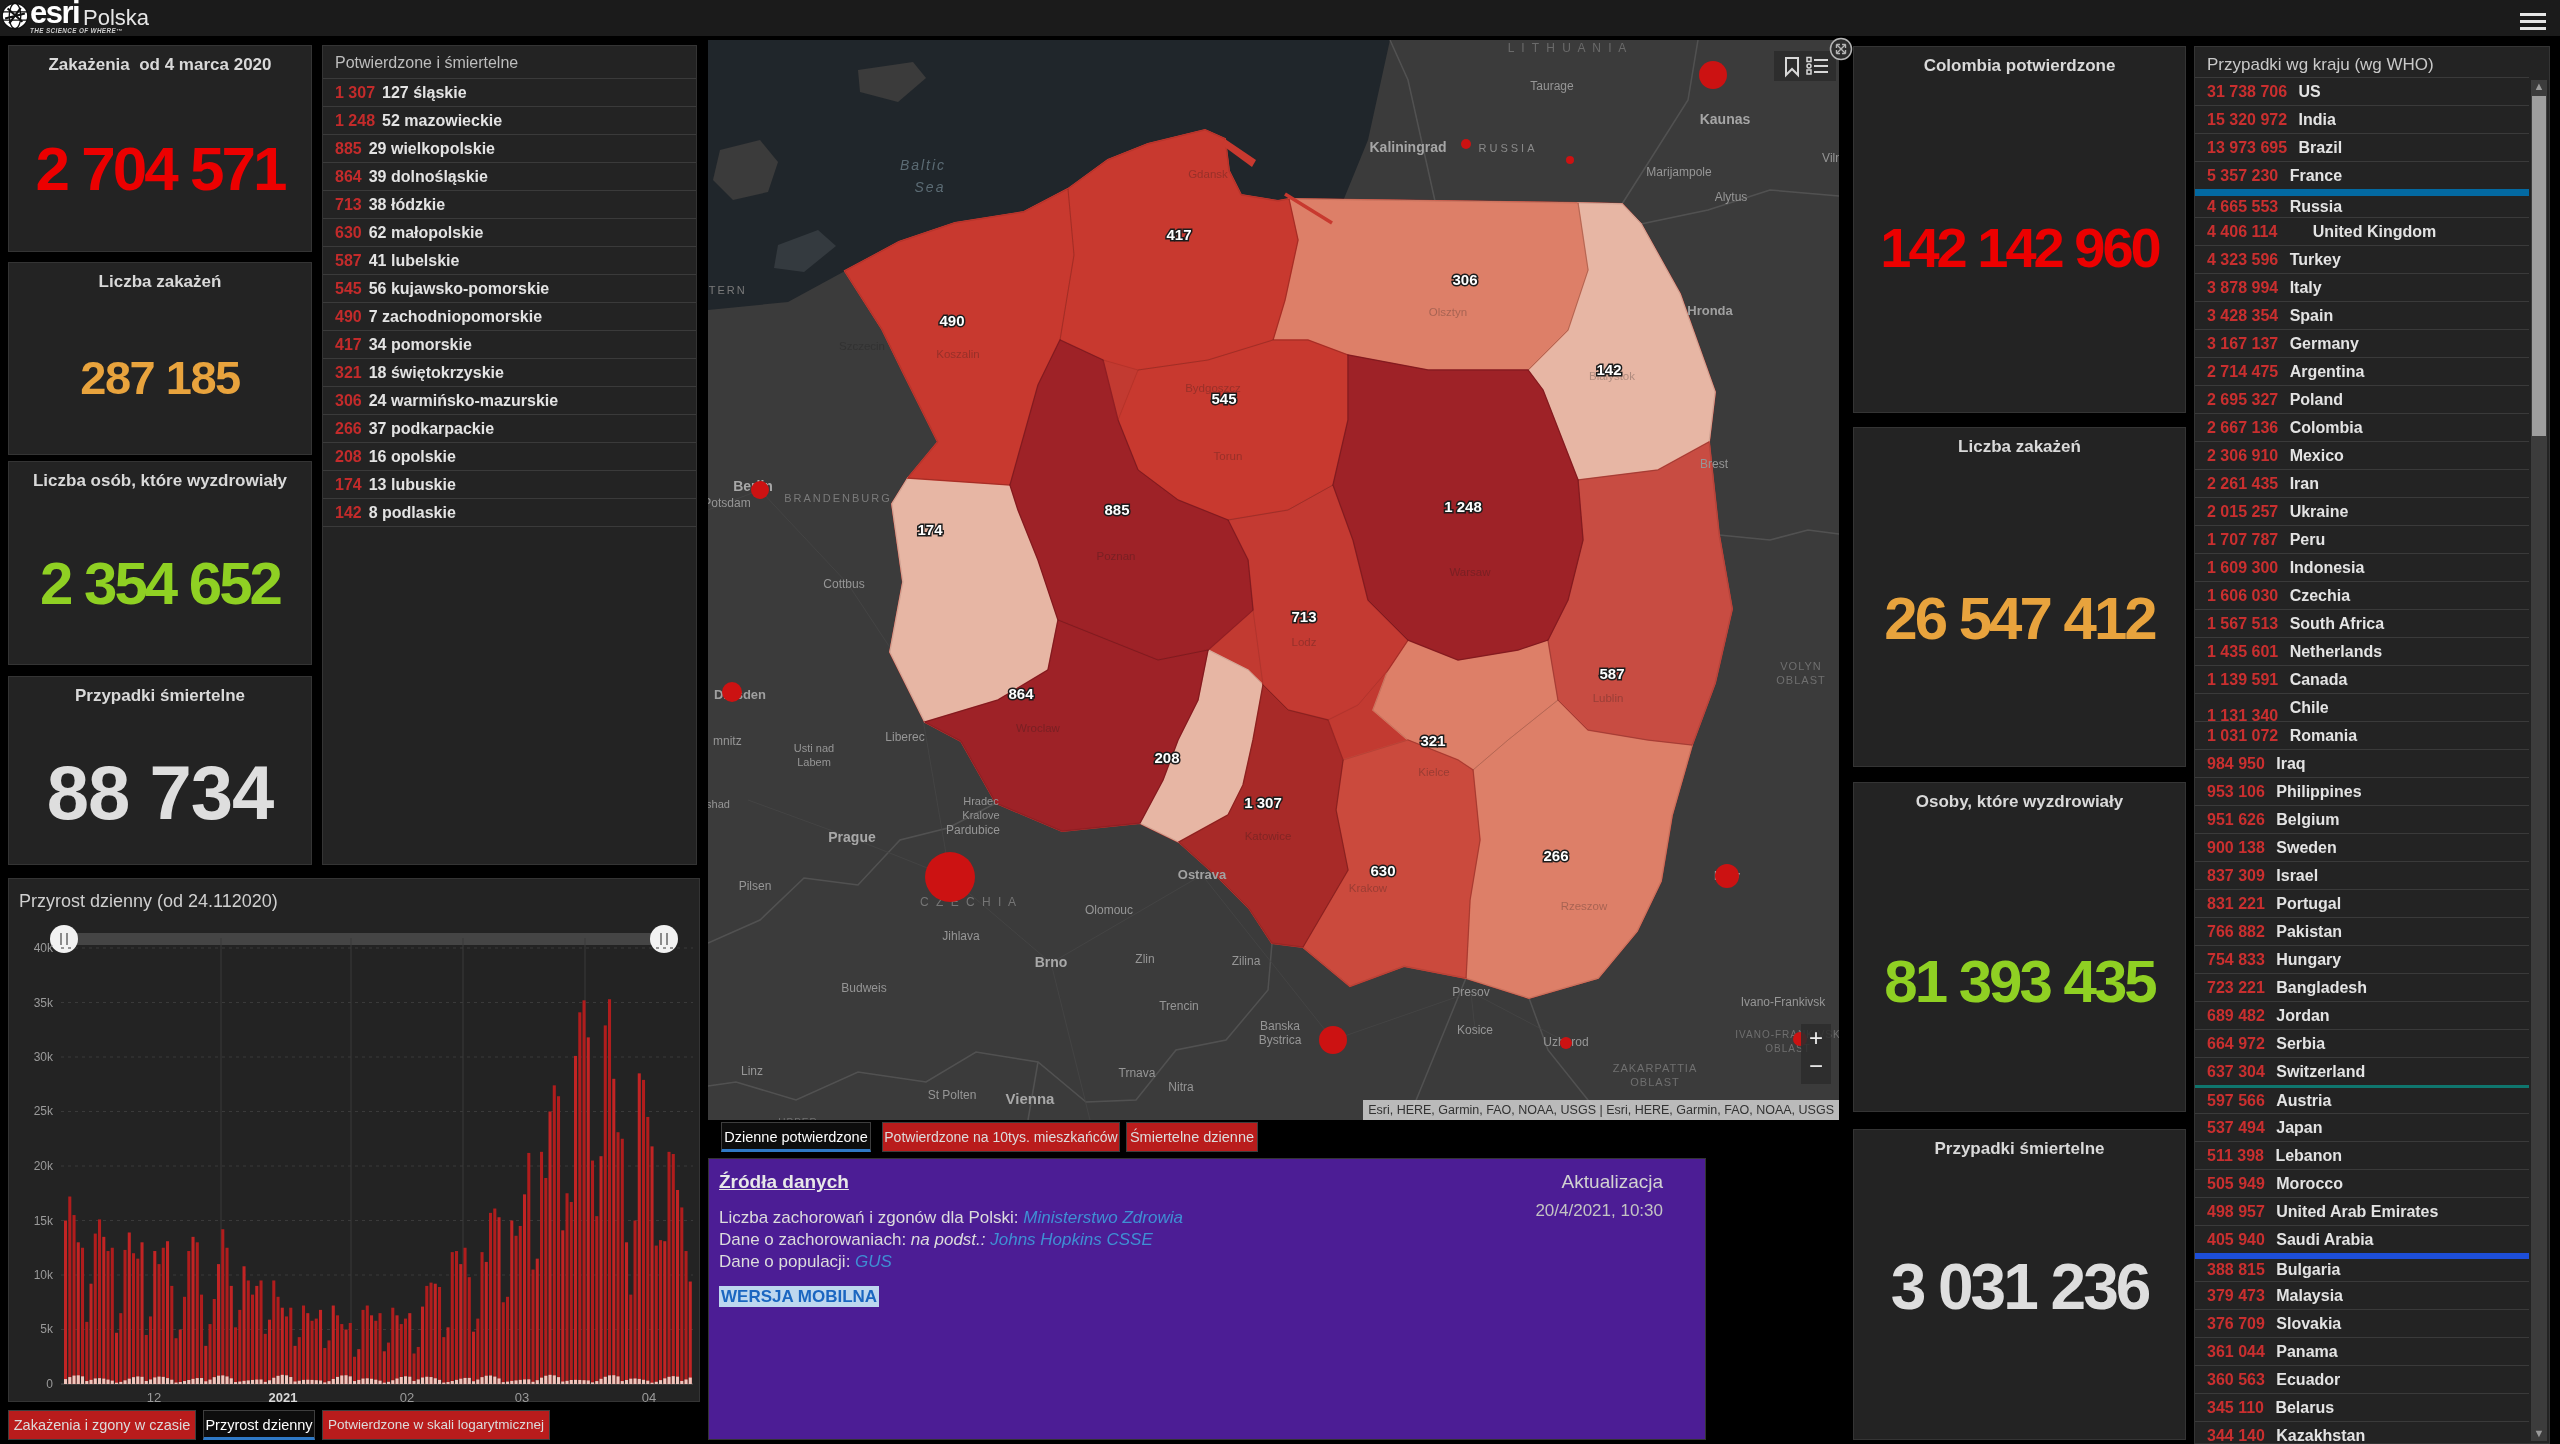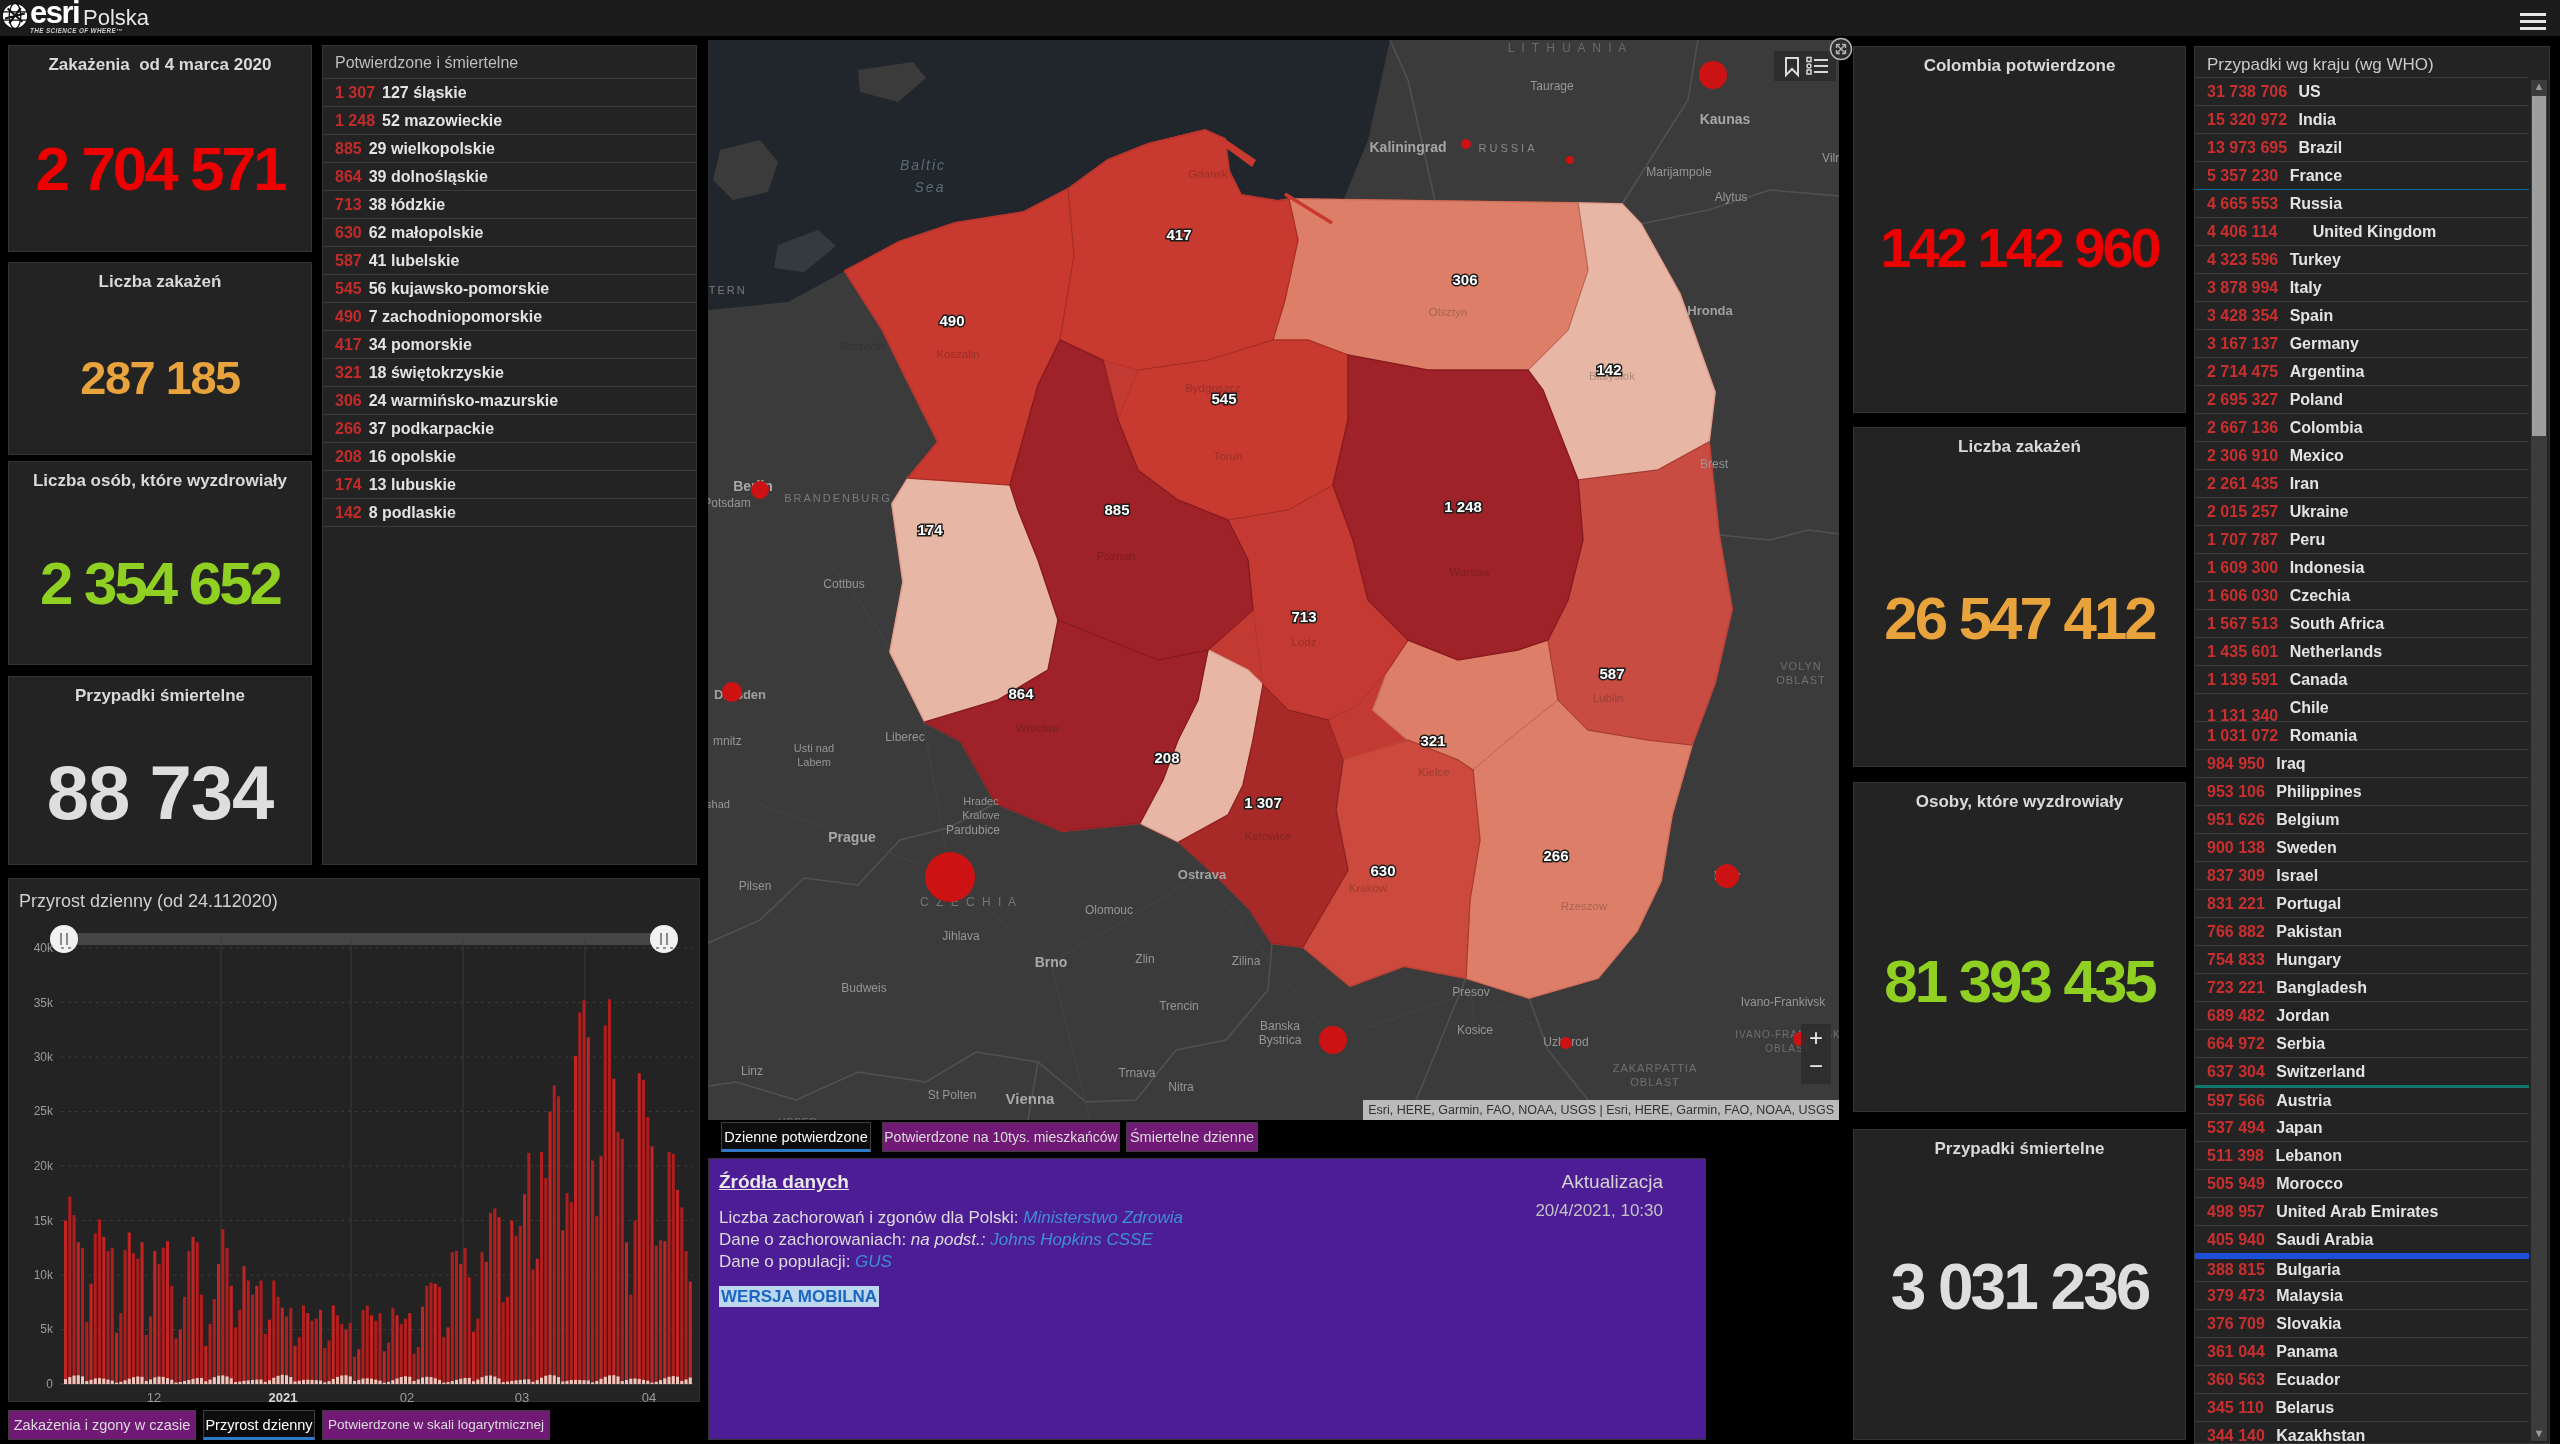--- a/index.html
+++ b/index.html
@@ -5,21 +5,21 @@
 html,body{width:2560px;height:1444px;background:#000;overflow:hidden;
  font-family:"Liberation Sans",sans-serif;}
 .panel{position:absolute;background:#232323;border:1px solid #343434;}
 .ptitle{text-align:center;color:#d9d9d9;font-weight:bold;font-size:17px;padding-top:9px;}
 .bignum{position:absolute;left:0;right:0;text-align:center;font-weight:bold;font-size:52px;letter-spacing:1px;}
 .ltitle{color:#bdbdbd;font-size:16px;padding:8px 0 6px 12px;}
 .lrow{display:flex;align-items:center;height:28px;border-top:1px solid #3a3a3a;
  font-size:16px;font-weight:bold;padding-left:12px;white-space:nowrap;}
 .lnum{color:#c32b2b;margin-right:7px;}
 .lname{color:#e3e3e3;}
-.tab{position:absolute;height:30px;line-height:28px;background:#701a75;border:1px solid #3e3e3e;
+.tab{position:absolute;height:30px;line-height:28px;background:#b91c1c;border:1px solid #3e3e3e;
  color:#dcdcdc;font-size:14.5px;text-align:center;white-space:nowrap;overflow:hidden;}
 .tab.act{background:#0d0d0d;border-bottom:3px solid #2f79c6;color:#fff;}
 </style></head><body>
 
 <div style="position:absolute;left:0;top:0;width:2560px;height:36px;background:#1b1b1b;">
  <svg width="28" height="28" viewBox="0 0 34 34" style="position:absolute;left:1px;top:2px;">
   <circle cx="17" cy="17" r="15.5" fill="#fff"></circle>
   <g stroke="#111" stroke-width="1.6" fill="none">
    <ellipse cx="17" cy="17" rx="15.5" ry="15.5"></ellipse>
    <ellipse cx="17" cy="17" rx="7" ry="15.5"></ellipse>
@@ -673,21 +673,21 @@
         <span class="lname">&nbsp;India</span>
       </div>
       <div class="lrow" style="border-top:1px solid #3a3a3a;">
         <span class="lnum" style="color:#c92f2f;">13 973 695</span>
         <span class="lname">&nbsp;Brazil</span>
       </div>
       <div class="lrow" style="border-top:1px solid #3a3a3a;">
         <span class="lnum" style="color:#c92f2f;">5 357 230</span>
         <span class="lname">&nbsp;France</span>
       </div>
-      <div class="lrow" style="border-top:1px solid #0369a1;">
+      <div class="lrow" style="border-top:7px solid #0369a1;">
         <span class="lnum" style="color:#c92f2f;">4 665 553</span>
         <span class="lname">&nbsp;Russia</span>
       </div>
       <div class="lrow" style="border-top:1px solid #3a3a3a;gap:24px;">
         <span class="lnum" style="color:#c92f2f;">4 406 114</span>
         <span class="lname">&nbsp;United Kingdom</span>
       </div>
       <div class="lrow" style="border-top:1px solid #3a3a3a;">
         <span class="lnum" style="color:#c92f2f;">4 323 596</span>
         <span class="lname">&nbsp;Turkey</span>

